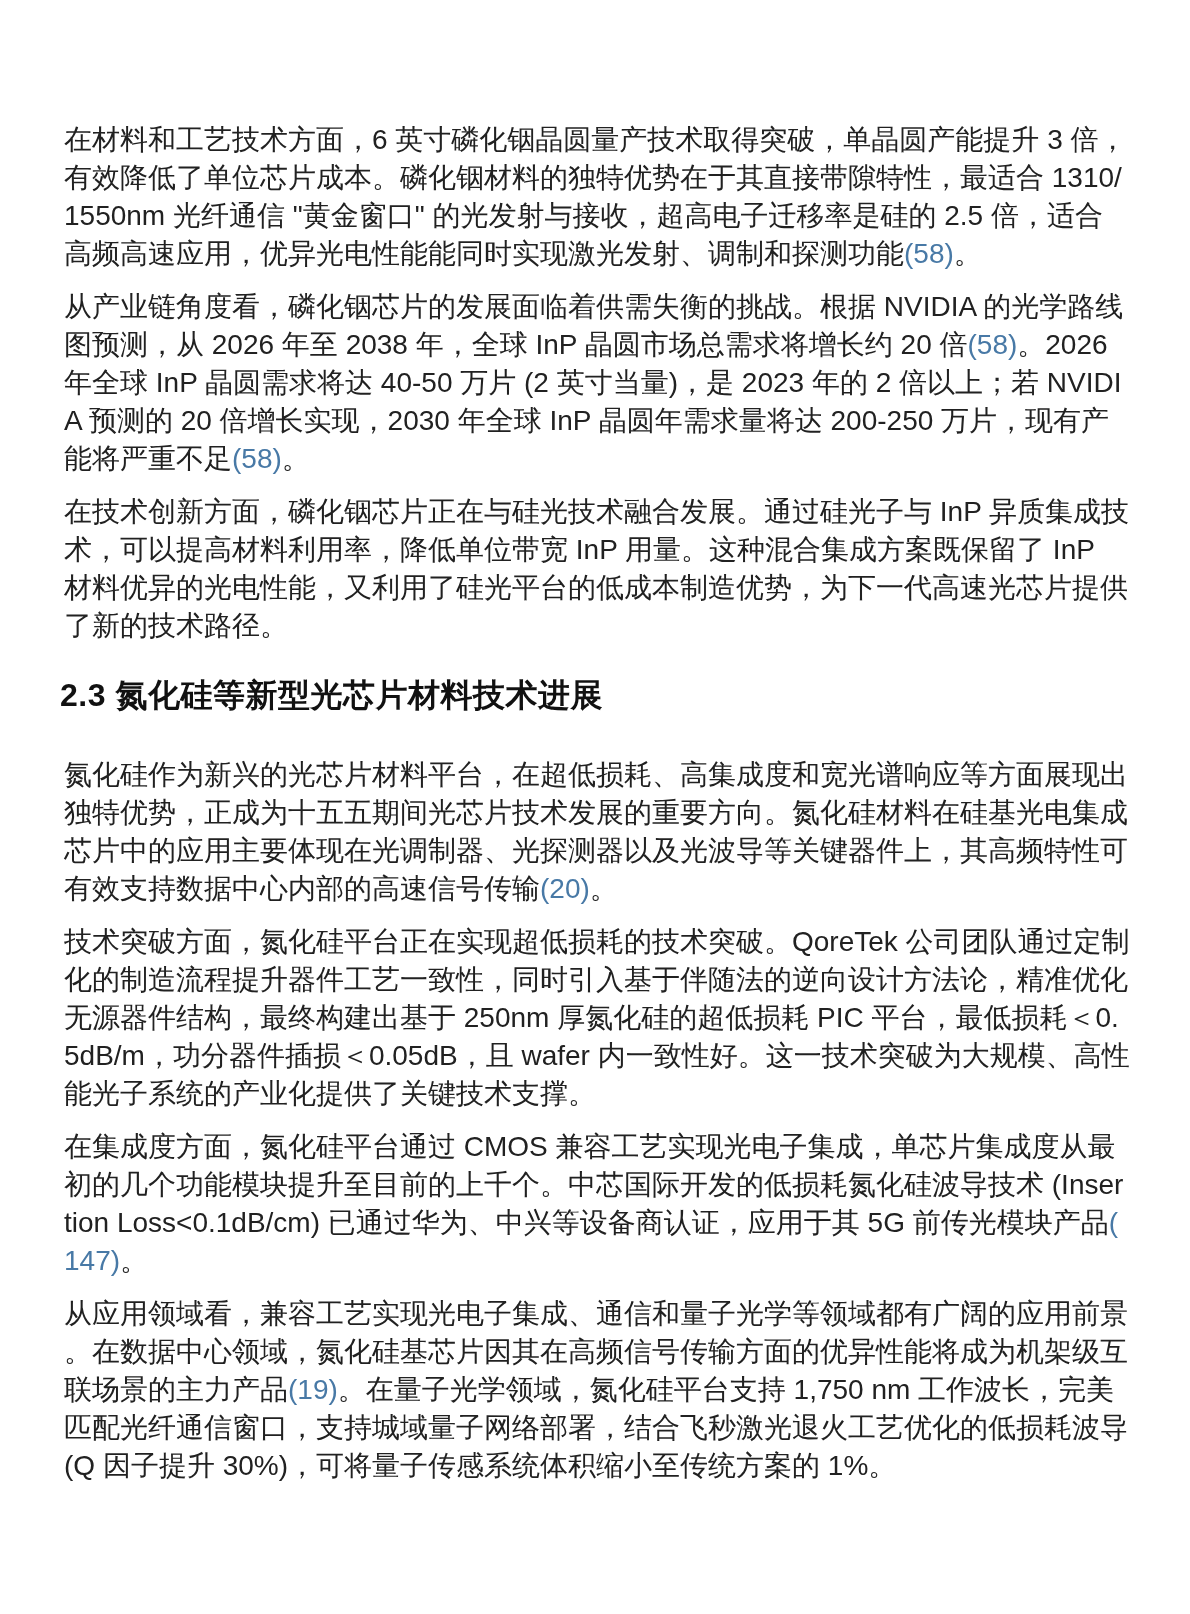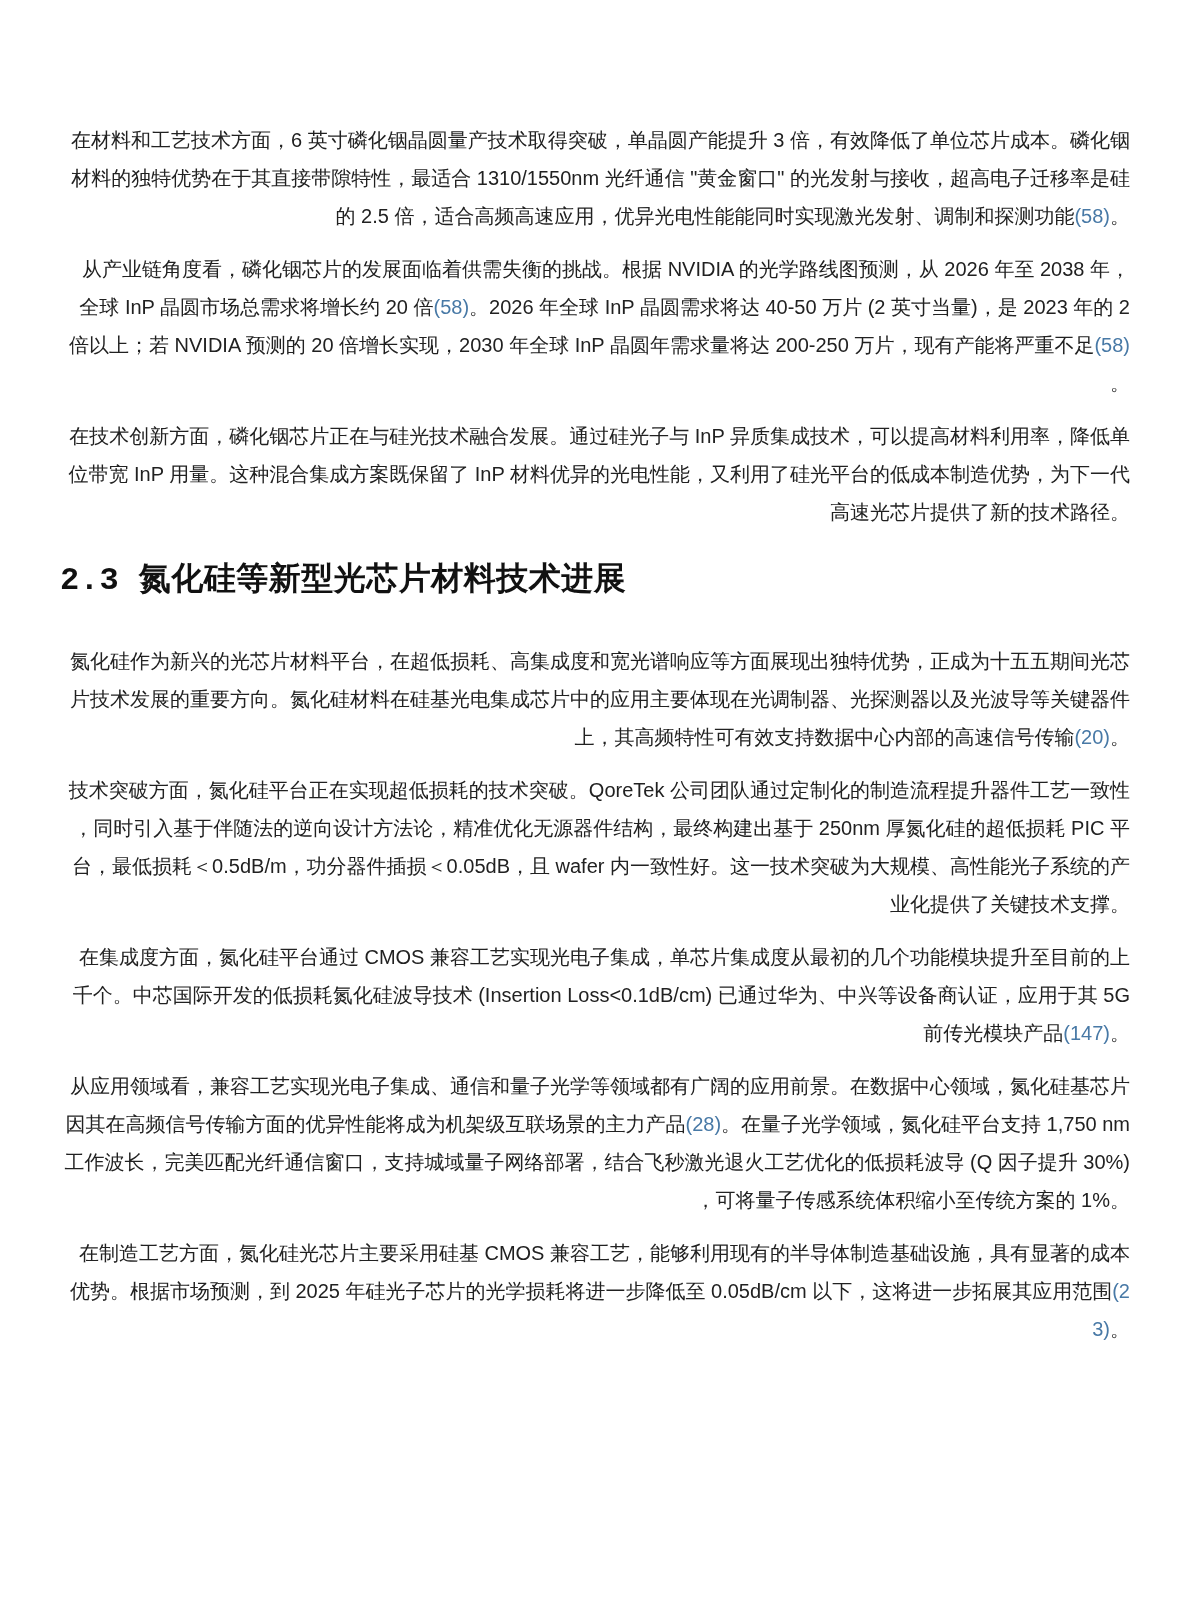--- a/index.html
+++ b/index.html
@@ -11,35 +11,34 @@
     width: 1190px;
     min-height: 1614px;
     margin: 0 auto;
     overflow: hidden;
   }
   .doc {
     padding: 121px 60px 60px 60px;
     color: #212121;
   }
   .doc p {
-    font-size: 20px;
+    font-size: 28px;
     line-height: 38px;
     margin: 0 0 15px 4px;
-    text-align: right;
+    text-align: left;
     word-break: break-all;
     line-break: anywhere;
   }
   .doc h2 {
     font-size: 32px;
     line-height: 48px;
     font-weight: 700;
     color: #111111;
     margin: 26px 0 37px 0;
     letter-spacing: 0.5px;
-    font-family: Liberation Mono, monospace;
   }
   a.cite {
     color: #4879a6;
     text-decoration: none;
     cursor: pointer;
   }
   span.seg { color: inherit; }
 </style>
 </head>
 <body>
@@ -53,18 +52,17 @@
   <p><span class="seg">在技术创新方面，磷化铟芯片正在与硅光技术融合发展。通过硅光子与 InP 异质集成技术，可以提高材料利用率，降低单位带宽 InP 用量。这种混合集成方案既保留了 InP 材料优异的光电性能，又利用了硅光平台的低成本制造优势，为下一代高速光芯片提供了新的技术路径。</span></p>
 
   <h2>2.3 氮化硅等新型光芯片材料技术进展</h2>
 
   <p><span class="seg">氮化硅作为新兴的光芯片材料平台，在超低损耗、高集成度和宽光谱响应等方面展现出独特优势，正成为十五五期间光芯片技术发展的重要方向。氮化硅材料在硅基光电集成芯片中的应用主要体现在光调制器、光探测器以及光波导等关键器件上，其高频特性可有效支持数据中心内部的高速信号传输</span><a class="cite">(20)</a><span class="seg">。</span></p>
 
   <p><span class="seg">技术突破方面，氮化硅平台正在实现超低损耗的技术突破。QoreTek 公司团队通过定制化的制造流程提升器件工艺一致性，同时引入基于伴随法的逆向设计方法论，精准优化无源器件结构，最终构建出基于 250nm 厚氮化硅的超低损耗 PIC 平台，最低损耗＜0.5dB/m，功分器件插损＜0.05dB，且 wafer 内一致性好。这一技术突破为大规模、高性能光子系统的产业化提供了关键技术支撑。</span></p>
 
   <p><span class="seg">在集成度方面，氮化硅平台通过 CMOS 兼容工艺实现光电子集成，单芯片集成度从最初的几个功能模块提升至目前的上千个。中芯国际开发的低损耗氮化硅波导技术 (Insertion Loss&lt;0.1dB/cm) 已通过华为、中兴等设备商认证，应用于其 5G 前传光模块产品</span><a class="cite">(147)</a><span class="seg">。</span></p>
 
-  <p><span class="seg">从应用领域看，兼容工艺实现光电子集成、通信和量子光学等领域都有广阔的应用前景。在数据中心领域，氮化硅基芯片因其在高频信号传输方面的优异性能将成为机架级互联场景的主力产品</span><a class="cite">(28)</a><span class="seg">。在量子光学领域，氮化硅平台支持 1,750 nm 工作波长，完美匹配光纤通信窗口，支持城域量子网络部署，结合飞秒激光退火工艺优化的低损耗波导 (Q 因子提升 30%)，可将量子传感系统体积缩小至传统方案的 1%。</span></p>
+  <p><span class="seg">从应用领域看，兼容工艺实现光电子集成、通信和量子光学等领域都有广阔的应用前景。在数据中心领域，氮化硅基芯片因其在高频信号传输方面的优异性能将成为机架级互联场景的主力产品</span><a class="cite">(19)</a><span class="seg">。在量子光学领域，氮化硅平台支持 1,750 nm 工作波长，完美匹配光纤通信窗口，支持城域量子网络部署，结合飞秒激光退火工艺优化的低损耗波导 (Q 因子提升 30%)，可将量子传感系统体积缩小至传统方案的 1%。</span></p>
 
-  <p><span class="seg">在制造工艺方面，氮化硅光芯片主要采用硅基 CMOS 兼容工艺，能够利用现有的半导体制造基础设施，具有显著的成本优势。根据市场预测，到 2025 年硅光子芯片的光学损耗将进一步降低至 0.05dB/cm 以下，这将进一步拓展其应用范围</span><a class="cite">(23)</a><span class="seg">。</span></p>
 
 
 </main>
 
 </body></html>

